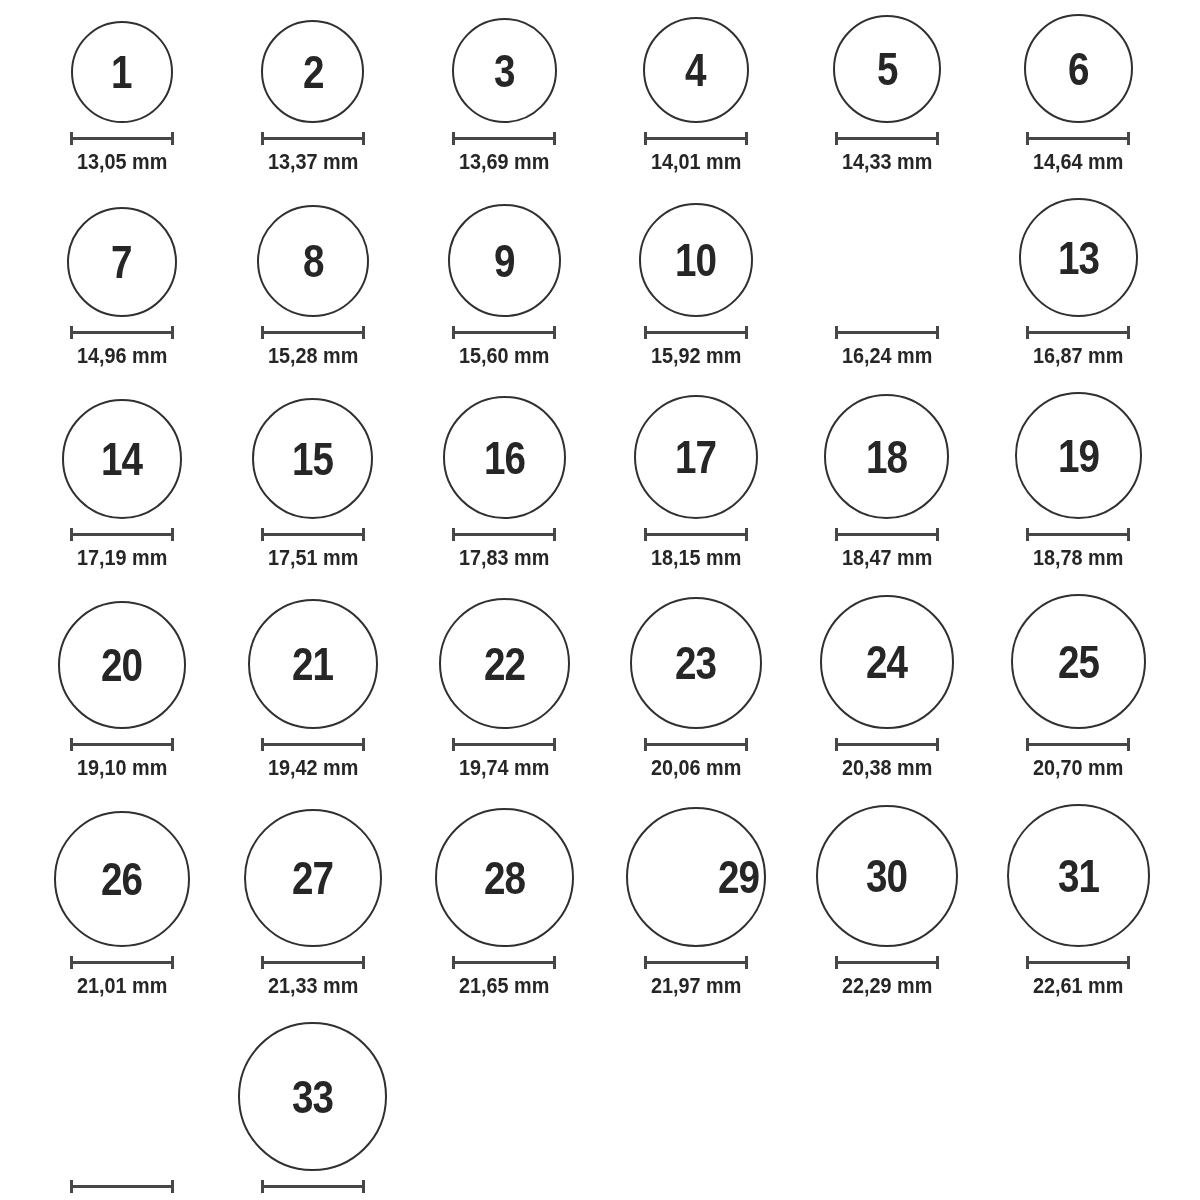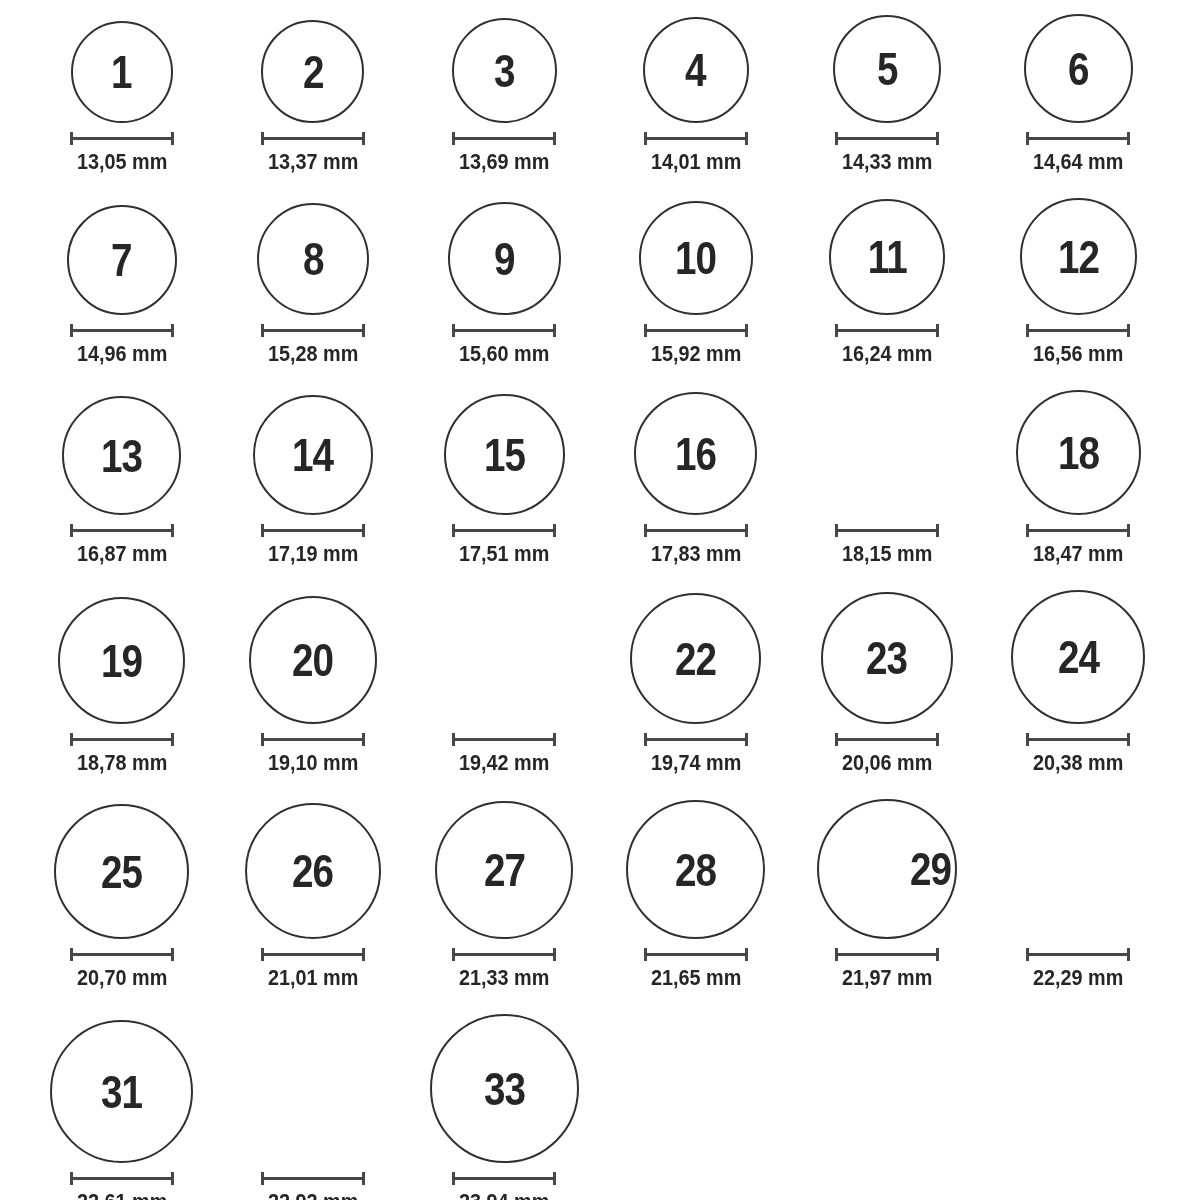--- a/index.html
+++ b/index.html
@@ -175,38 +175,26 @@
     <div class="circle" style="width: 114px; height: 114px;">
       <span class="num">10</span>
     </div>
     <div class="dim-line">
       <span class="bar"></span>
     </div>
     <div class="dim-label">15,92 mm</div>
   </div>
 
   <div class="cell">
-    <div class="circle" style="width: 116px; height: 116px;">
-      <span class="num">11</span>
-    </div>
     <div class="dim-line">
       <span class="bar"></span>
     </div>
     <div class="dim-label">16,24 mm</div>
   </div>
 
-  <div class="cell">
-    <div class="circle" style="width: 117px; height: 117px;">
-      <span class="num">12</span>
-    </div>
-    <div class="dim-line">
-      <span class="bar"></span>
-    </div>
-    <div class="dim-label">16,56 mm</div>
-  </div>
 
   <div class="cell">
     <div class="circle" style="width: 119px; height: 119px;">
       <span class="num">13</span>
     </div>
     <div class="dim-line">
       <span class="bar"></span>
     </div>
     <div class="dim-label">16,87 mm</div>
   </div>
@@ -235,20 +223,23 @@
     <div class="circle" style="width: 123px; height: 123px;">
       <span class="num">16</span>
     </div>
     <div class="dim-line">
       <span class="bar"></span>
     </div>
     <div class="dim-label">17,83 mm</div>
   </div>
 
   <div class="cell">
+    <div class="circle" style="width: 124px; height: 124px;">
+      <span class="num">17</span>
+    </div>
     <div class="dim-line">
       <span class="bar"></span>
     </div>
     <div class="dim-label">18,15 mm</div>
   </div>
 
   <div class="cell">
     <div class="circle" style="width: 125px; height: 125px;">
       <span class="num">18</span>
     </div>
@@ -272,20 +263,23 @@
     <div class="circle" style="width: 128px; height: 128px;">
       <span class="num">20</span>
     </div>
     <div class="dim-line">
       <span class="bar"></span>
     </div>
     <div class="dim-label">19,10 mm</div>
   </div>
 
   <div class="cell">
+    <div class="circle" style="width: 130px; height: 130px;">
+      <span class="num">21</span>
+    </div>
     <div class="dim-line">
       <span class="bar"></span>
     </div>
     <div class="dim-label">19,42 mm</div>
   </div>
 
   <div class="cell">
     <div class="circle" style="width: 131px; height: 131px;">
       <span class="num">22</span>
     </div>
@@ -359,20 +353,23 @@
     <div class="circle" style="width: 140px; height: 140px; justify-content: flex-end;">
       <span class="num">29</span>
     </div>
     <div class="dim-line">
       <span class="bar"></span>
     </div>
     <div class="dim-label">21,97 mm</div>
   </div>
 
   <div class="cell">
+    <div class="circle" style="width: 142px; height: 142px;">
+      <span class="num">30</span>
+    </div>
     <div class="dim-line">
       <span class="bar"></span>
     </div>
     <div class="dim-label">22,29 mm</div>
   </div>
 
   <div class="cell">
     <div class="circle" style="width: 143px; height: 143px;">
       <span class="num">31</span>
     </div>

